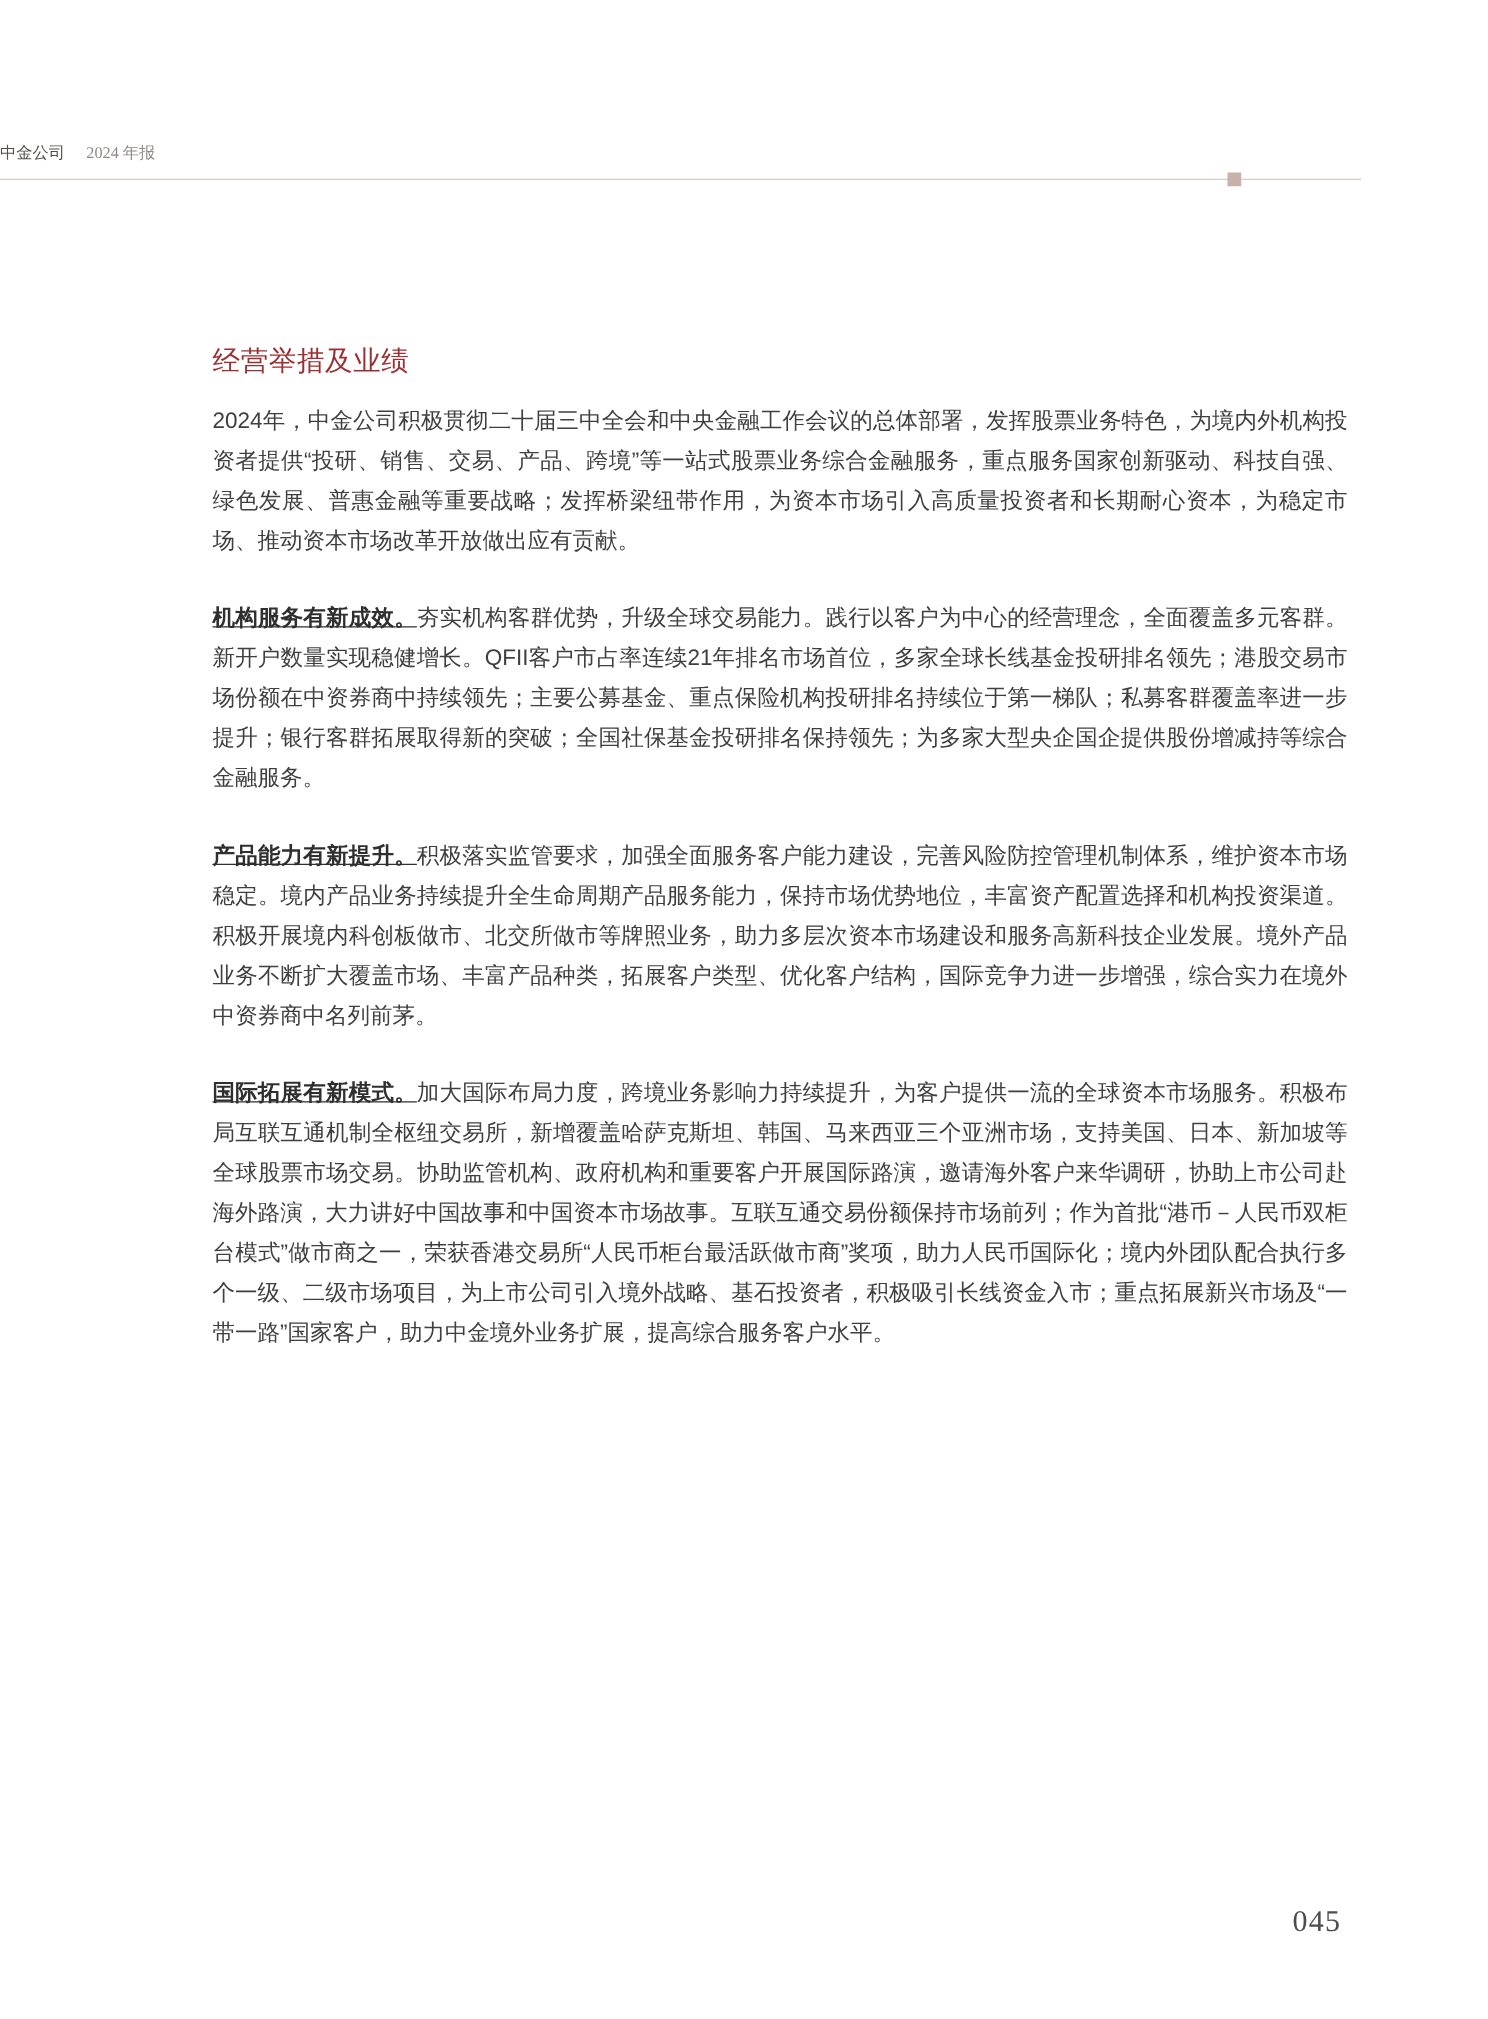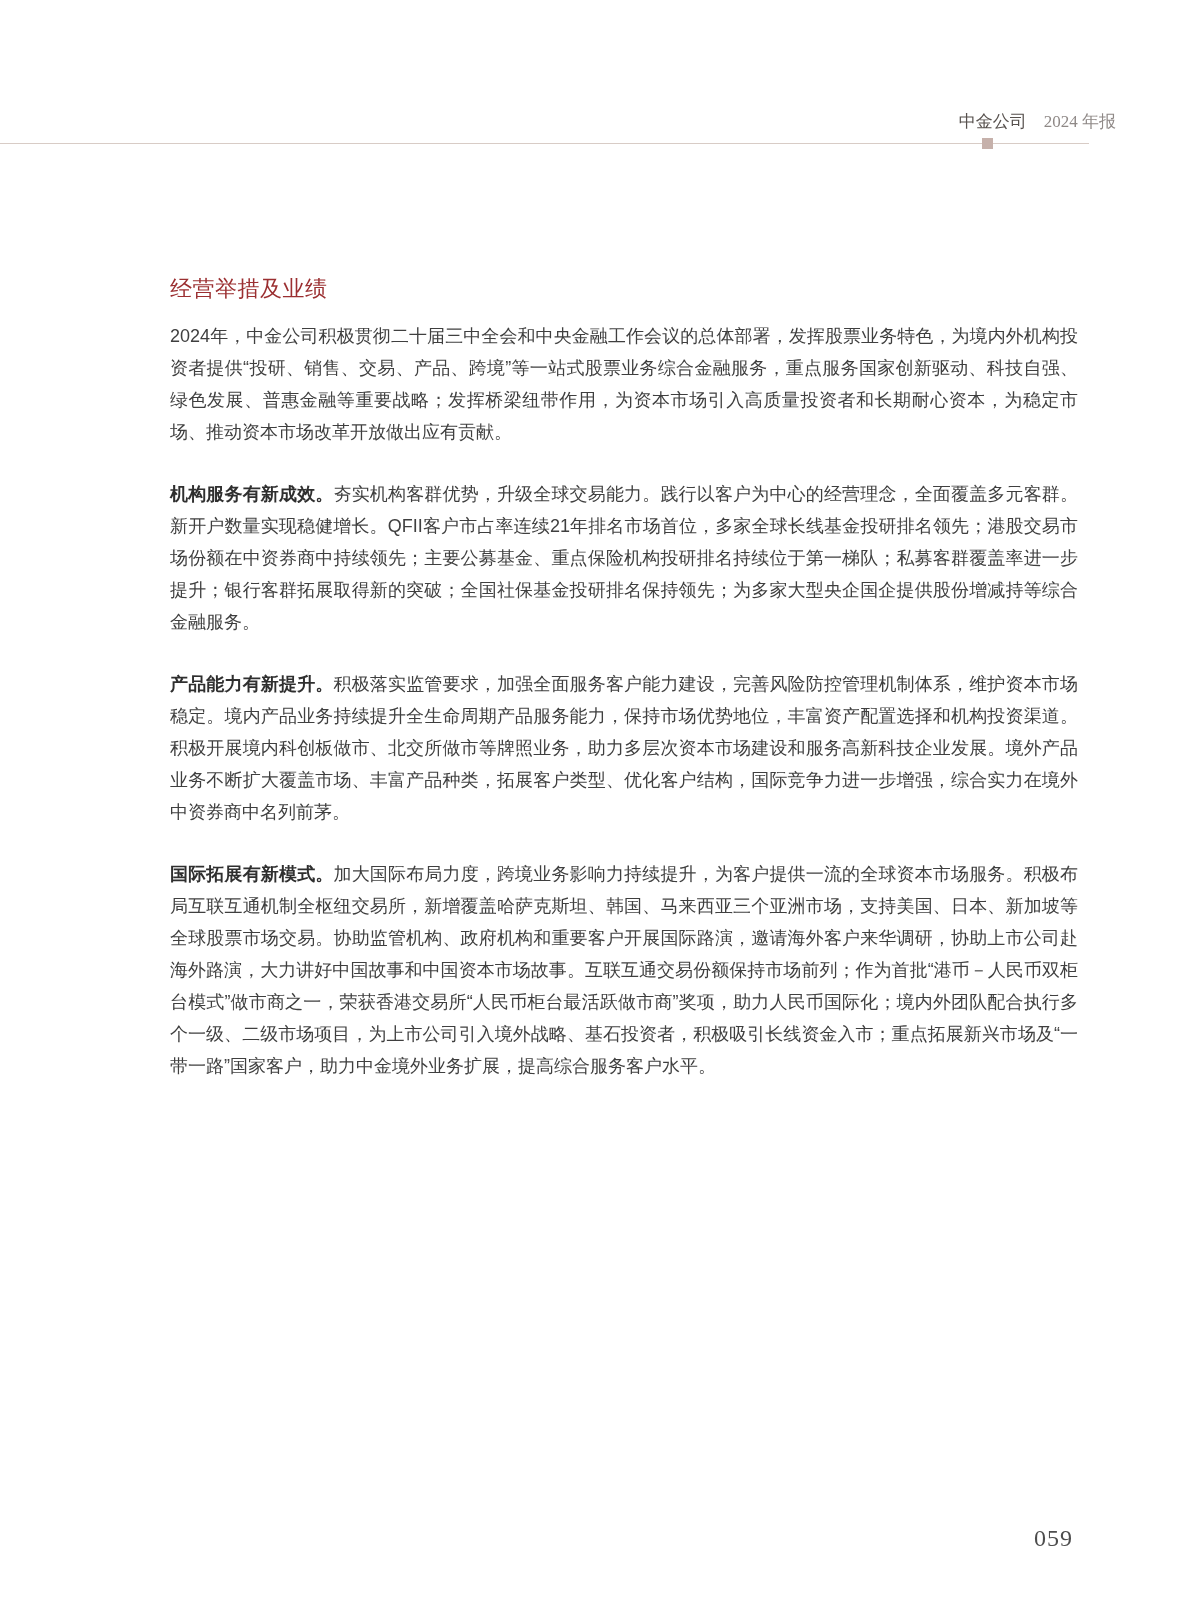--- a/index.html
+++ b/index.html
@@ -18,27 +18,26 @@
     position: absolute;
     inset: 0;
     background: #ffffff;
   }
   
   .hdr {
     position: absolute;
     top: 111px;
     left: 0;
     width: 1072px;
-    text-align: right;
+    text-align: left;
     font-family: "Liberation Serif", "DejaVu Serif", serif;
-    font-size: 17px;
+    font-size: 13px;
     line-height: 22px;
     color: var(--c-brand, #56504d);
     white-space: nowrap;
-    padding-left: 44px;
   }
   .hdr .edition {
     margin-left: 17px;
     color: var(--c-edition, #8f8987);
   }
   .rule {
     position: absolute;
     top: 143px;
     left: 0;
     width: 1089px;
@@ -74,20 +73,21 @@
     text-align: justify;
     color: var(--c-body, #3f3f3f);
     margin: 0 0 30px 0;
   }
   section:last-child .body-para:last-child {
     margin-bottom: 0;
   }
   .lead {
     font-weight: bold;
     color: var(--c-lead, #2f2f2f);
+    text-decoration: underline;
   }
   
   .pagenum {
     position: absolute;
     top: 1524px;
     left: 1034px;
     font-family: "Liberation Serif", "DejaVu Serif", serif;
     font-size: 24px;
     line-height: 28px;
     color: var(--c-pagenum, #4d4d4d);
@@ -114,14 +114,14 @@
 
   <p class="body-para"><b class="lead">机构服务有新成效。</b><span class="para-text">夯实机构客群优势，升级全球交易能力。践行以客户为中心的经营理念，全面覆盖多元客群。新开户数量实现稳健增长。QFII客户市占率连续21年排名市场首位，多家全球长线基金投研排名领先；港股交易市场份额在中资券商中持续领先；主要公募基金、重点保险机构投研排名持续位于第一梯队；私募客群覆盖率进一步提升；银行客群拓展取得新的突破；全国社保基金投研排名保持领先；为多家大型央企国企提供股份增减持等综合金融服务。</span></p>
 
   <p class="body-para"><b class="lead">产品能力有新提升。</b><span class="para-text">积极落实监管要求，加强全面服务客户能力建设，完善风险防控管理机制体系，维护资本市场稳定。境内产品业务持续提升全生命周期产品服务能力，保持市场优势地位，丰富资产配置选择和机构投资渠道。积极开展境内科创板做市、北交所做市等牌照业务，助力多层次资本市场建设和服务高新科技企业发展。境外产品业务不断扩大覆盖市场、丰富产品种类，拓展客户类型、优化客户结构，国际竞争力进一步增强，综合实力在境外中资券商中名列前茅。</span></p>
 
   <p class="body-para"><b class="lead">国际拓展有新模式。</b><span class="para-text">加大国际布局力度，跨境业务影响力持续提升，为客户提供一流的全球资本市场服务。积极布局互联互通机制全枢纽交易所，新增覆盖哈萨克斯坦、韩国、马来西亚三个亚洲市场，支持美国、日本、新加坡等全球股票市场交易。协助监管机构、政府机构和重要客户开展国际路演，邀请海外客户来华调研，协助上市公司赴海外路演，大力讲好中国故事和中国资本市场故事。互联互通交易份额保持市场前列；作为首批“港币－人民币双柜台模式”做市商之一，荣获香港交易所“人民币柜台最活跃做市商”奖项，助力人民币国际化；境内外团队配合执行多个一级、二级市场项目，为上市公司引入境外战略、基石投资者，积极吸引长线资金入市；重点拓展新兴市场及“一带一路”国家客户，助力中金境外业务扩展，提高综合服务客户水平。</span></p>
 </section>
 
 </main>
 
-  <div class="pagenum">059</div>
+  <div class="pagenum">045</div>
 </div>
 
 </body></html>

